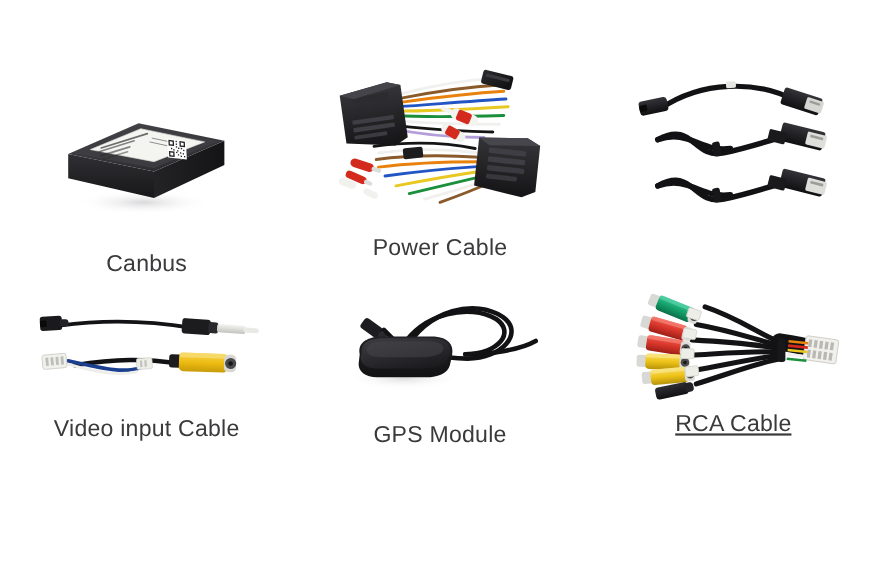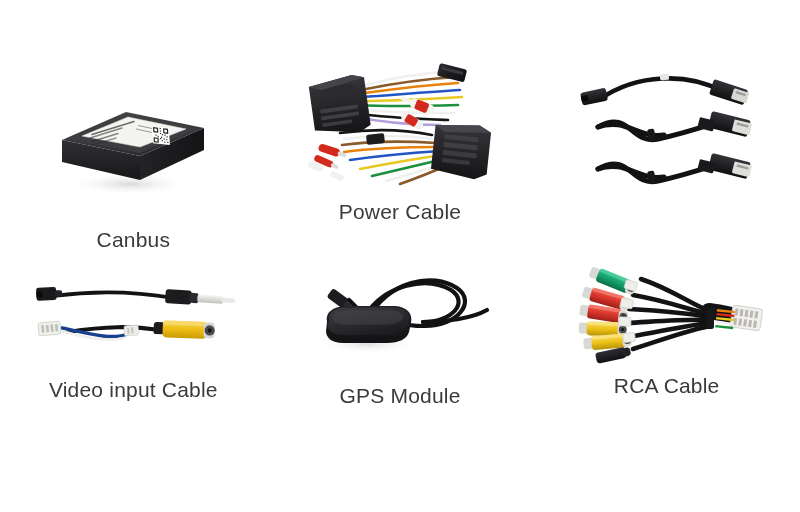--- a/index.html
+++ b/index.html
@@ -50,25 +50,25 @@
   
   #cell-canbus   { grid-column: 1; grid-row: 1; padding-top: 70px; }
   #cell-power    { grid-column: 2; grid-row: 1; padding-top: 50px; }
   #cell-usb      { grid-column: 3; grid-row: 1; padding-top: 55px; }
   
   #cell-video    { grid-column: 1; grid-row: 2; padding-top: 12px; justify-content: flex-end; }
   #cell-gps      { grid-column: 2; grid-row: 2; padding-top: 10px; }
   #cell-rca      { grid-column: 3; grid-row: 2; padding-top: 5px; }
 
   #cell-canbus .caption { margin-top: 10px; }
-  #cell-power  .caption { margin-top: 0; }
+  #cell-power  .caption { margin-top: 14px; }
   #cell-usb    .caption { margin-top: 10px; }
   #cell-video  .caption { margin-top: 6px; }
   #cell-gps    .caption { margin-top: 17px; }
-  #cell-rca    .caption { margin-top: 2px; }
+  #cell-rca    .caption { margin-top: 2px; text-decoration: underline; }
 
   svg { display: block; overflow: visible; }
 </style>
 </head>
 <body>
 
 <div id="accessory-grid">
 
   <div class="cell" id="cell-canbus">
     <div class="art">

